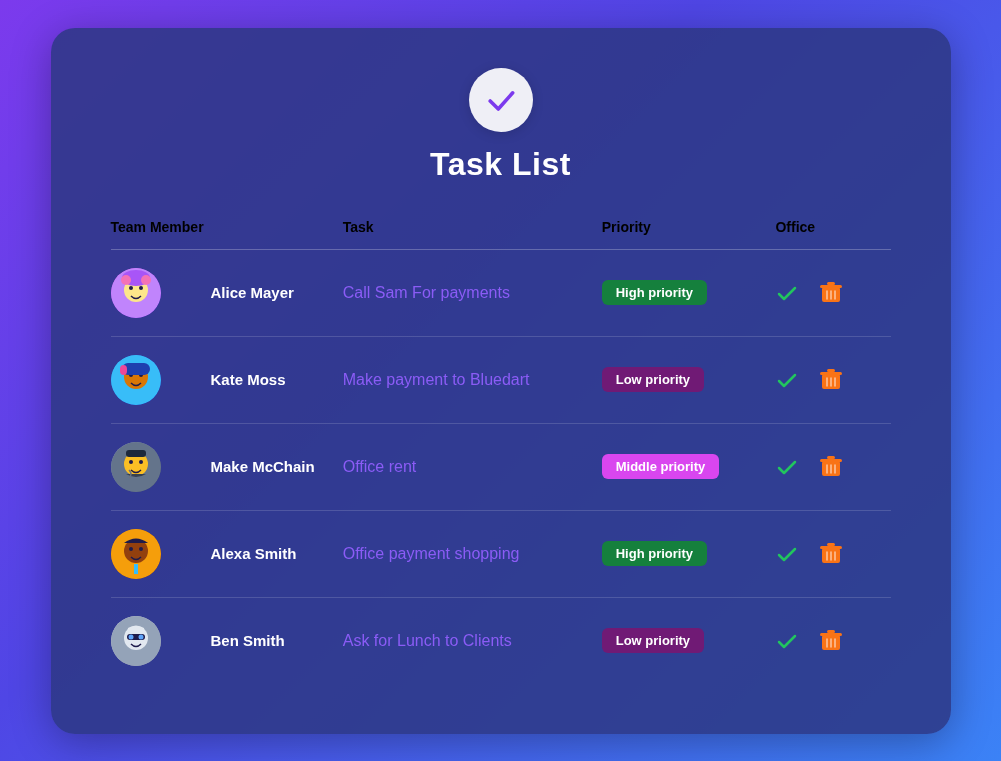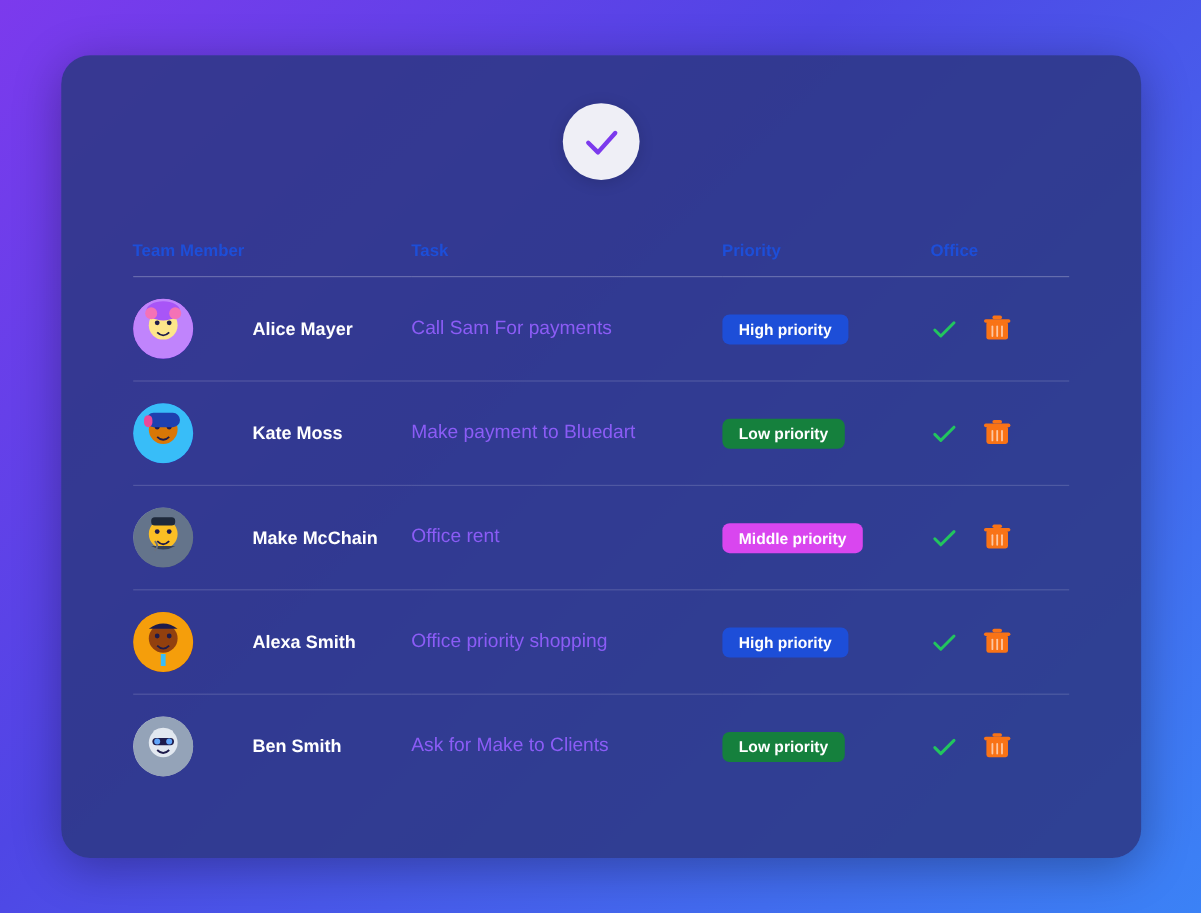--- a/index.html
+++ b/index.html
@@ -53,21 +53,21 @@
       font-weight: 700;
       letter-spacing: 0.5px;
     }
 
     .table {
       width: 100%;
       border-collapse: collapse;
     }
 
     .table thead tr th {
-      color: #1d4ed8;
+      color: #000000;
       font-size: 14px;
       font-weight: 600;
       padding: 0 0 14px 0;
       text-align: left;
       margin-left: 18px;
     }
 
     .table thead tr th.priority-col { padding-left: 0; }
     .table thead tr th.actions-col { text-align: left; }
 
@@ -129,22 +129,22 @@
     .priority-badge {
       display: inline-block;
       padding: 5px 14px;
       border-radius: 6px;
       font-size: 13px;
       font-weight: 600;
       color: #fff;
       white-space: nowrap;
     }
 
-    .priority-high { background: #1d4ed8; }
-    .priority-low { background: #15803d; }
+    .priority-high { background: #15803d; }
+    .priority-low { background: #701a75; }
     .priority-middle { background: #d946ef; }
 
     .actions-cell {
       display: flex;
       align-items: center;
       gap: 18px;
     }
 
     .check-btn {
       background: none;
@@ -182,20 +182,21 @@
 </head>
 <body>
 
 <div class="card">
   <div class="header">
     <div class="check-icon-wrap">
       <svg viewBox="0 0 40 40" fill="none" xmlns="http://www.w3.org/2000/svg">
         <polyline points="8,21 17,30 33,12" stroke="#7c3aed" stroke-width="4" stroke-linecap="round" stroke-linejoin="round" fill="none"></polyline>
       </svg>
     </div>
+    <h1 class="page-title">Task List</h1>
   </div>
 
   <table class="table">
     <thead>
       <tr>
         <th class="col-member">Team Member</th>
         <th class="col-task">Task</th>
         <th class="col-priority priority-col">Priority</th>
         <th class="col-actions actions-col">Office</th>
       </tr>
@@ -343,21 +344,21 @@
                   <circle cx="30" cy="20" r="2" fill="#1e1b4b"></circle>
                   <path d="M20 28 Q25 33 30 28" stroke="#1e1b4b" stroke-width="1.5" fill="none"></path>
                   <path d="M13 14 Q25 5 37 14" fill="#1e1b4b"></path>
                   <rect x="23" y="35" width="4" height="10" fill="#38bdf8"></rect>
                 </svg>
         </div>
         <span class="member-name">Alexa Smith</span>
       </div>
     </td>
     <td class="col-task">
-      <span class="task-text">Office priority shopping</span>
+      <span class="task-text">Office payment shopping</span>
     </td>
     <td class="col-priority">
       <span class="priority-badge priority-high">High priority</span>
     </td>
     <td class="col-actions">
       <div class="actions-cell">
         <button class="check-btn" title="Mark complete">
           <svg viewBox="0 0 24 24" fill="none" xmlns="http://www.w3.org/2000/svg">
             <polyline points="4,13 9,18 20,7" stroke="#22c55e" stroke-width="2.5" stroke-linecap="round" stroke-linejoin="round"></polyline>
           </svg>
@@ -386,21 +387,21 @@
                   <circle cx="20" cy="21" r="2.5" fill="#60a5fa"></circle>
                   <circle cx="30" cy="21" r="2.5" fill="#60a5fa"></circle>
                   <path d="M20 28 Q25 33 30 28" stroke="#1e1b4b" stroke-width="1.5" fill="none"></path>
                   <path d="M17 12 Q25 7 33 12 Q35 18 25 16 Q15 18 17 12Z" fill="#e2e8f0"></path>
                 </svg>
         </div>
         <span class="member-name">Ben Smith</span>
       </div>
     </td>
     <td class="col-task">
-      <span class="task-text">Ask for Make to Clients</span>
+      <span class="task-text">Ask for Lunch to Clients</span>
     </td>
     <td class="col-priority">
       <span class="priority-badge priority-low">Low priority</span>
     </td>
     <td class="col-actions">
       <div class="actions-cell">
         <button class="check-btn" title="Mark complete">
           <svg viewBox="0 0 24 24" fill="none" xmlns="http://www.w3.org/2000/svg">
             <polyline points="4,13 9,18 20,7" stroke="#22c55e" stroke-width="2.5" stroke-linecap="round" stroke-linejoin="round"></polyline>
           </svg>

